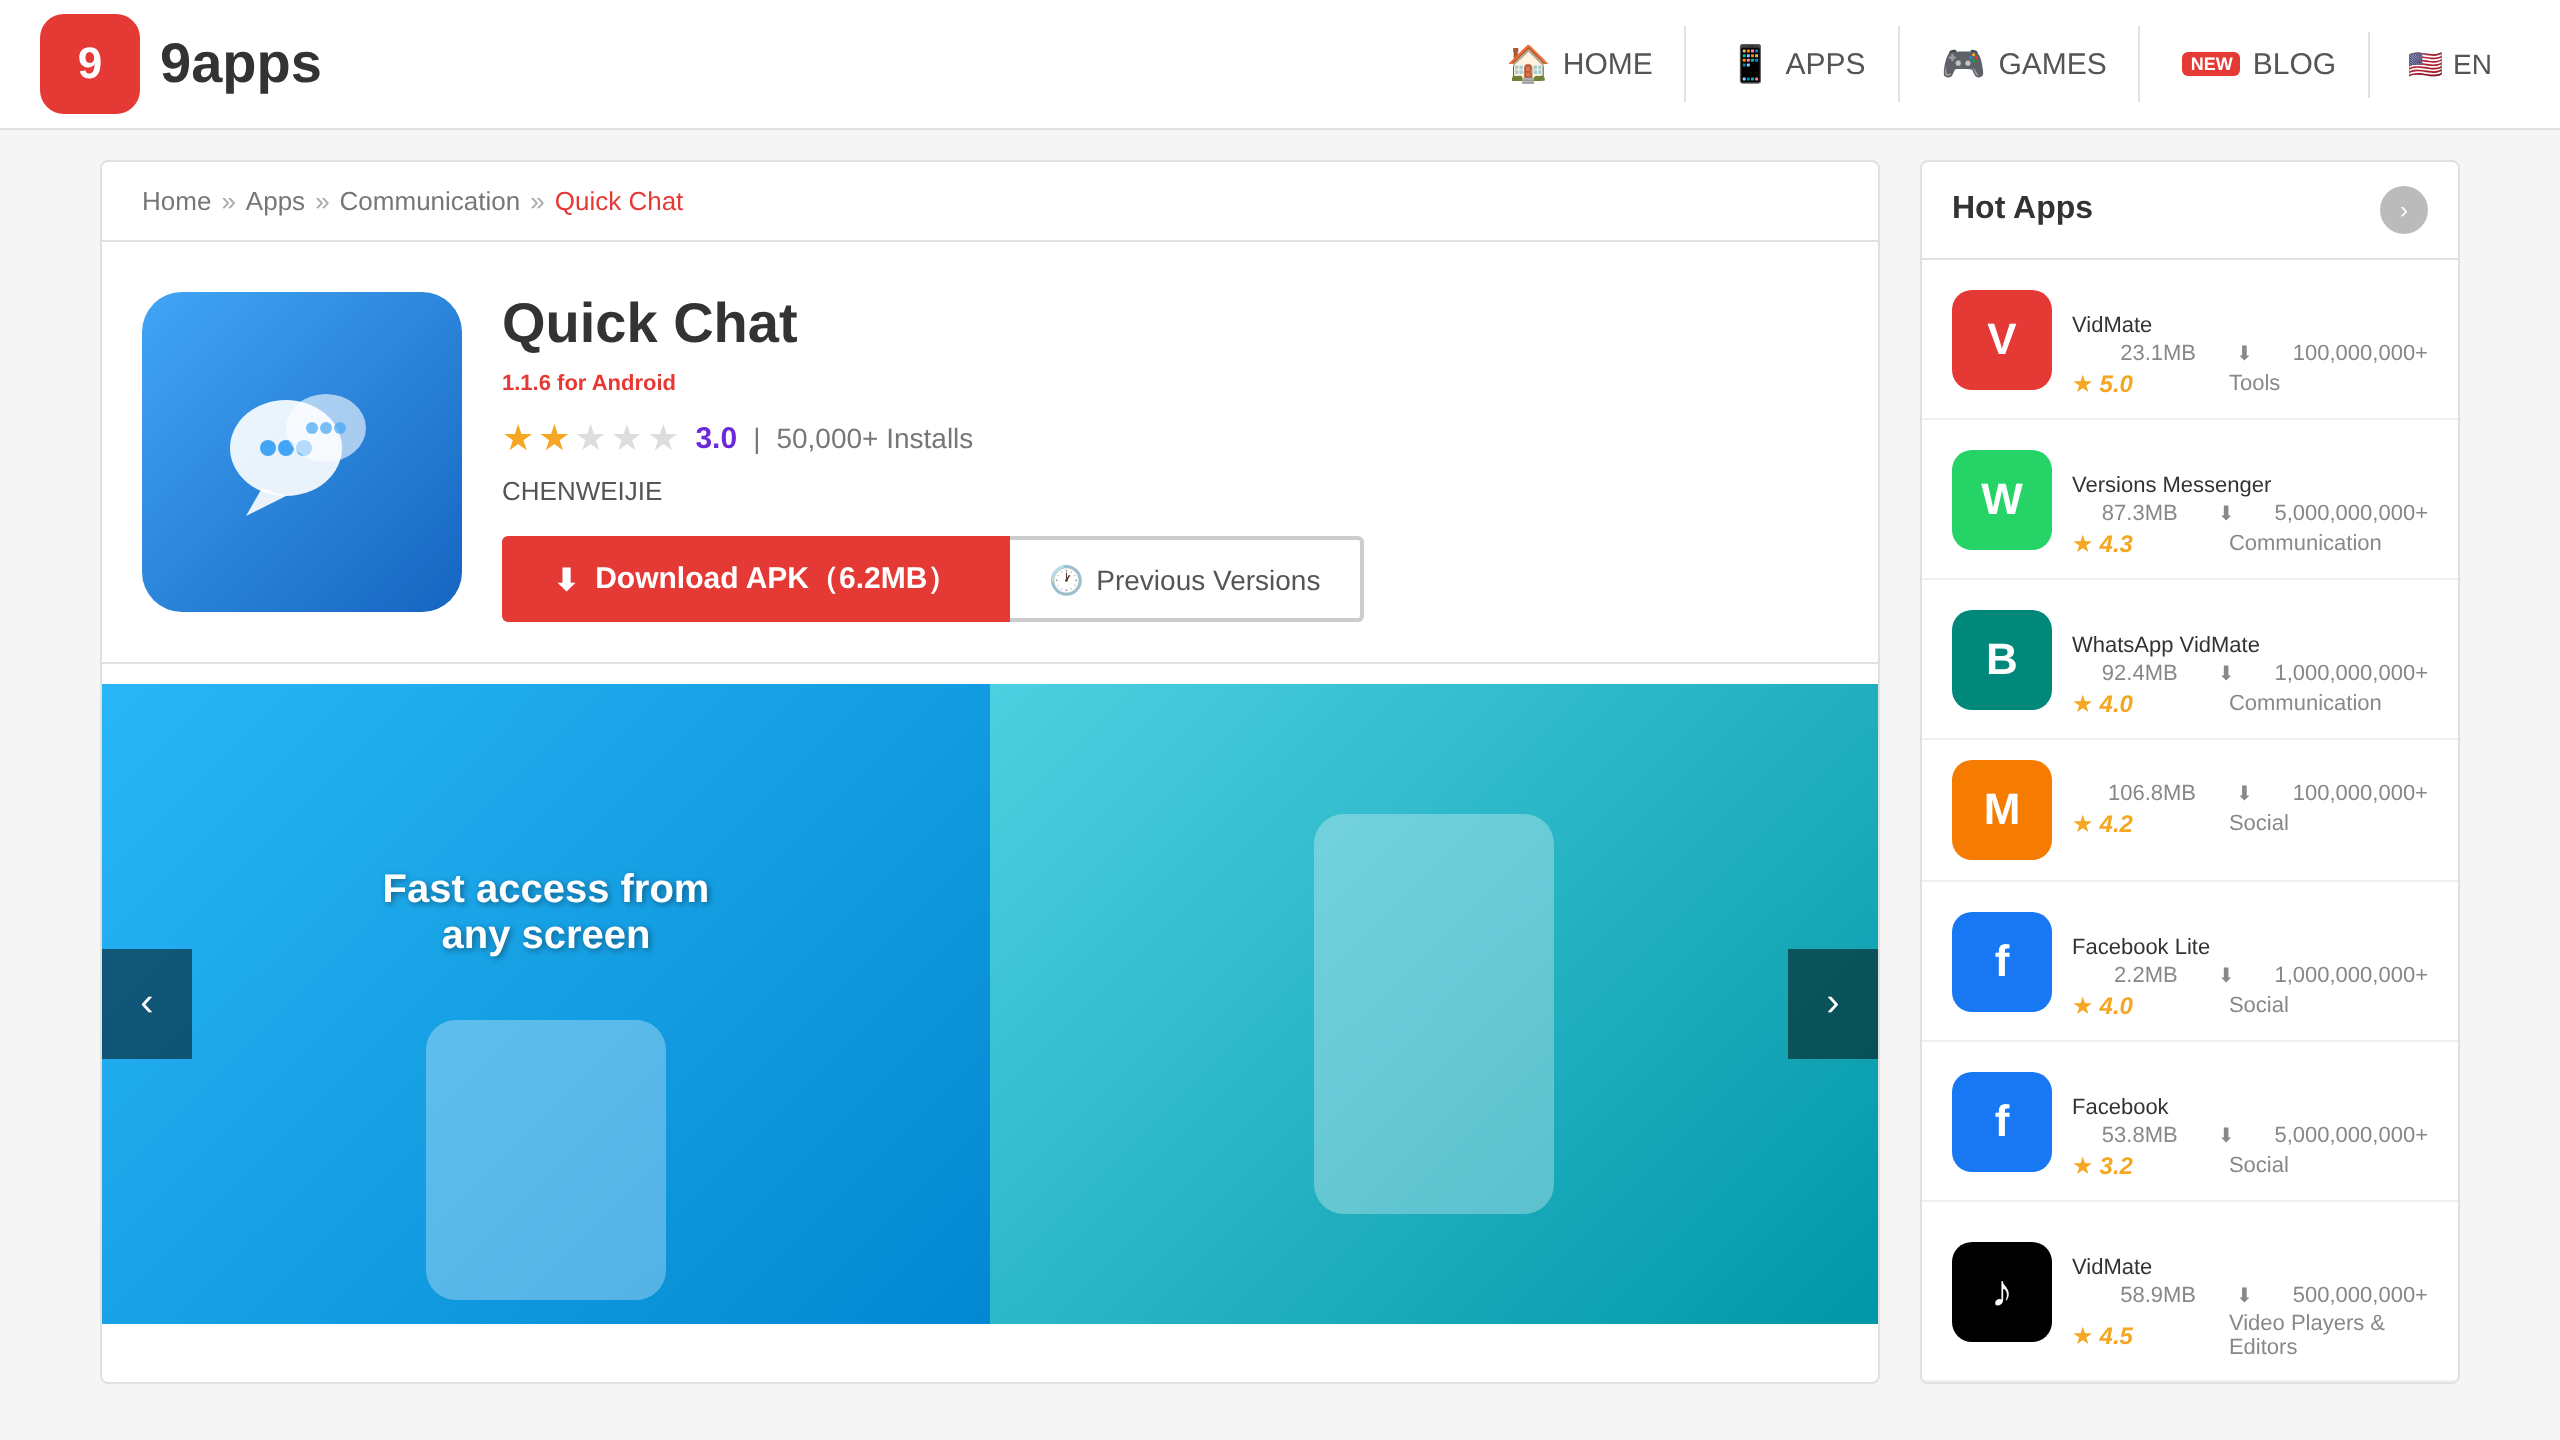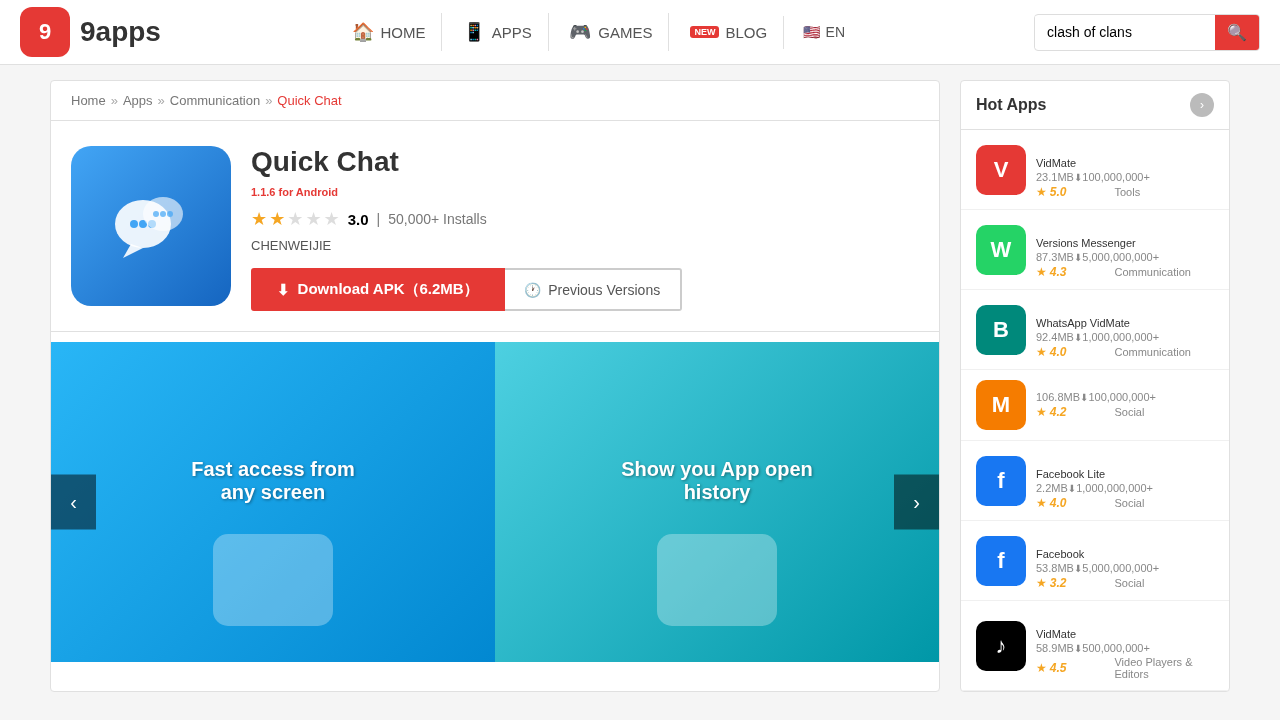--- a/index.html
+++ b/index.html
@@ -166,21 +166,21 @@
     .app-version span { color: #e53935; font-weight: bold; }
     .rating-row {
       display: flex;
       align-items: center;
       gap: 8px;
       margin-bottom: 8px;
     }
     .stars { display: flex; gap: 2px; }
     .star { color: #f5a623; font-size: 18px; }
     .star.empty { color: #ddd; }
-    .rating-num { color: #000000; font-weight: bold; font-size: 15px; }
+    .rating-num { color: #6d28d9; font-weight: bold; font-size: 15px; }
     .installs { color: #777; font-size: 14px; }
     .developer { color: #555; font-size: 13px; margin-bottom: 15px; }
 
     .btn-row { display: flex; gap: 0; }
     .btn-download {
       background: #e53935;
       color: white;
       border: 2px solid #e53935;
       padding: 10px 24px;
       font-size: 15px;
@@ -237,21 +237,21 @@
       width: 100%;
       height: 320px;
       display: flex;
       align-items: center;
       justify-content: center;
       flex-direction: column;
       color: white;
       font-size: 18px;
       font-weight: bold;
       text-align: center;
-      padding: 36px;
+      padding: 12px;
       background: #4fc3f7;
       position: relative;
     }
     .ss-content.blue1 { background: linear-gradient(135deg, #29b6f6, #0288d1); }
     .ss-content.blue2 { background: linear-gradient(135deg, #4dd0e1, #0097a7); }
 
     
     .sidebar {
       width: 270px;
       flex-shrink: 0;
@@ -311,21 +311,21 @@
     .icon-vidmate { background: #e53935; }
     .icon-whatsapp { background: #25d366; }
     .icon-whatsapp-business { background: #00897b; }
     .icon-moj { background: #f57c00; }
     .icon-facebook-lite { background: #1877f2; }
     .icon-facebook { background: #1877f2; }
     .icon-tiktok { background: #000; }
 
     .hot-app-details { flex: 1; }
     .hot-app-name { font-size: 11px; font-weight: normal; color: #333; margin-bottom: 2px; margin-top: 17px; }
-    .hot-app-meta { font-size: 11px; color: #888; display: flex; align-items: center; gap: 0; }
+    .hot-app-meta { font-size: 11px; color: #888; display: flex; align-items: center; gap: 20px; justify-content: flex-end; }
     .hot-app-size { color: #888; }
     .hot-app-installs { color: #888; }
     .hot-app-rating-row { display: flex; align-items: center; gap: 3px; margin-top: 2px; }
     .hot-app-star { color: #f5a623; font-size: 12px; }
     .hot-app-rating { color: #f5a623; font-size: 12px; font-weight: bold; font-style: italic; }
     .hot-app-category { color: #888; font-size: 11px; margin-left: 45px; }
     .download-icon { color: #888; font-size: 10px; }
 
     .screenshots-container {
       display: flex;
@@ -377,24 +377,20 @@
     <a class="nav-item blog">
       <span class="new-badge">NEW</span>
       <span>BLOG</span>
     </a>
     <a class="lang-btn">
       <span>🇺🇸</span>
       <span>EN</span>
     </a>
   </div>
 
-  <div class="search-area">
-    <input class="search-input" type="text" value="clash of clans" style="">
-    <button class="search-btn">🔍</button>
-  </div>
 </div>
 
 <div class="main-container">
 
   <div class="content-area">
 
     <div class="breadcrumb">
       <a>Home</a>
       <span class="separator">»</span>
       <a>Apps</a>
@@ -458,21 +454,20 @@
     </div>
 
     <div class="screenshots-area">
       <div class="screenshots-container">
         <button class="nav-arrow left">‹</button>
         <div class="ss-content blue1" style="width:50%">
           <div class="ss-text">Fast access from<br>any screen</div>
           <div class="phone-mockup"></div>
         </div>
         <div class="ss-content blue2" style="width:50%">
-          <div class="ss-text">Show you App open<br>history</div>
           <div class="phone-mockup"></div>
         </div>
         <button class="nav-arrow right">›</button>
       </div>
     </div>
 
   </div>
 
   <div class="sidebar">
     <div class="hot-apps-box">

